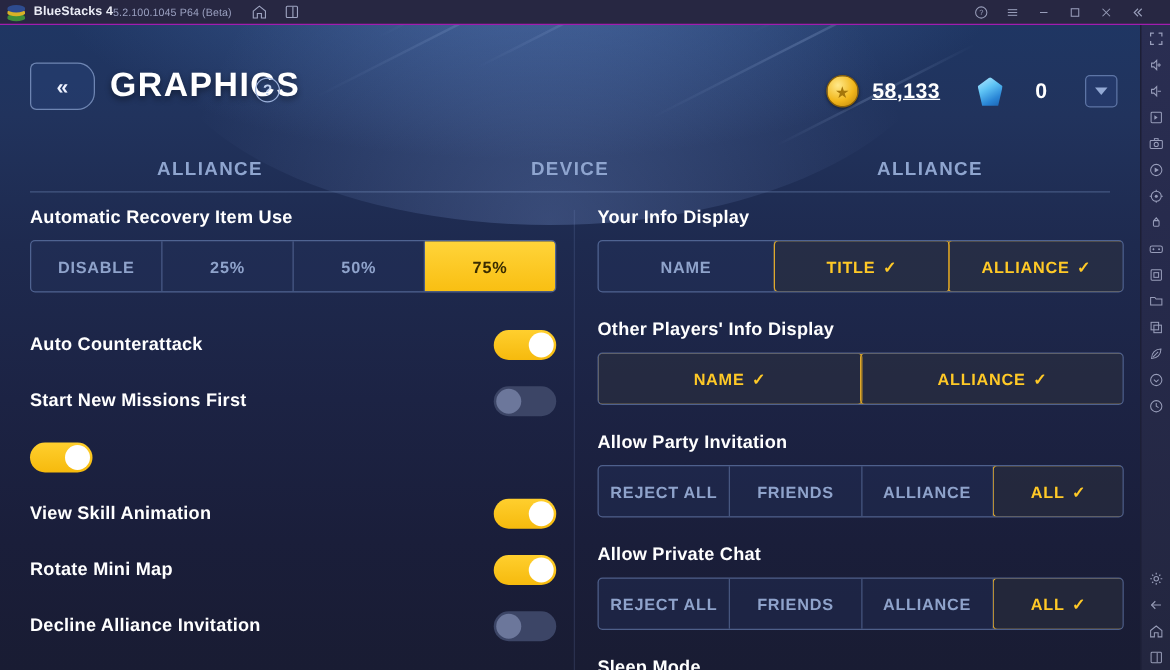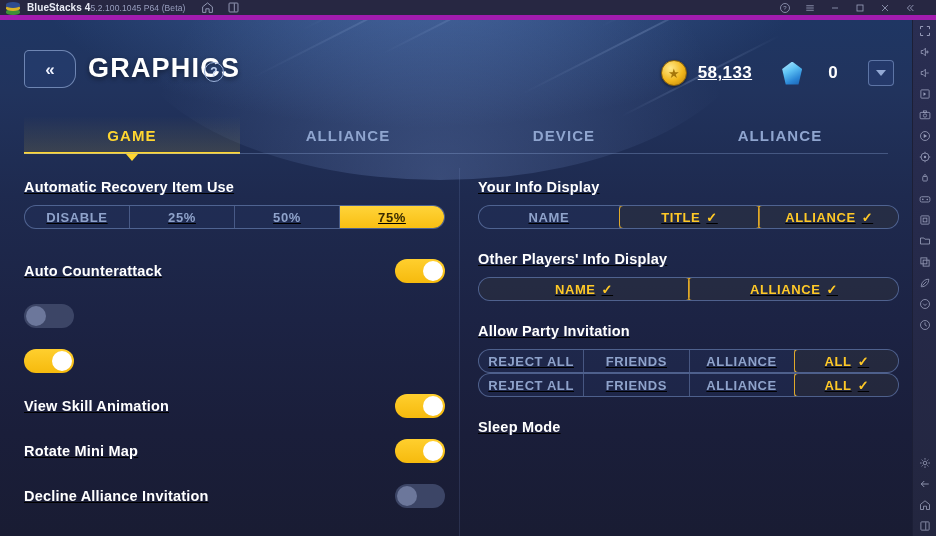--- a/index.html
+++ b/index.html
@@ -10,21 +10,21 @@
     background: #1b1b33;
   }
   #app { position: relative; width: 936px; height: 536px; }
 
   
   .titlebar {
     position: absolute; top: 0; left: 0; width: 936px; height: 20px;
     background: #272742;
     display: flex; align-items: center;
     padding: 0 14px 0 6px;
-    border-bottom: 5px solid #a21caf;
+    border-bottom: 1px solid #a21caf;
     text-align: center;
   }
   .bs-logo { width: 14px; height: 14px; position: relative; flex: 0 0 auto; margin-right: 7px; }
   .bs-logo i { position: absolute; left: 0; border-radius: 50% / 40%; }
   .bs-logo i.l1 { top: 8px; width: 14px; height: 6px; background: #3f8f3a; }
   .bs-logo i.l2 { top: 4.5px; width: 14px; height: 6px; background: #d8b227; }
   .bs-logo i.l3 { top: 1px; width: 14px; height: 6px; background: #2e4c8f; }
   .bs-name { color: #e9ebf5; font-size: 10px; font-weight: bold; letter-spacing: .1px; }
   .bs-ver { color: #9aa0c0; font-size: 8.5px; margin-left: 0; letter-spacing: .1px; }
   .tb-icons { display: flex; align-items: center; gap: 13px; margin-left: 16px; }
@@ -120,31 +120,31 @@
   }
   .tab.active::before {
     content: ""; position: absolute; left: 50%; bottom: -7px; margin-left: -6px;
     width: 0; height: 0; border-left: 6px solid transparent; border-right: 6px solid transparent;
     border-top: 7px solid #ffd630;
   }
   .tabline { position: absolute; top: 133px; left: 24px; width: 864px; height: 1px; background: rgba(140,165,215,.35); }
 
   
   .content { position: absolute; top: 142px; left: 0; width: 912px; height: 374px; }
-  .col { position: absolute; top: 17px; width: 421px; text-decoration: underline; }
+  .col { position: absolute; top: 4px; width: 421px; }
   .col-l { left: 24px; }
   .col-r { left: 478px; }
   .vdiv { position: absolute; top: 148px; left: 459px; width: 1px; height: 374px; background: rgba(120,145,200,.18); }
 
   .sec-title { color: #ffffff; font-size: 14.5px; font-weight: bold; letter-spacing: .2px; }
 
   
   .seg {
-    display: flex; height: 24px; border: 1px solid rgba(128,154,208,.5);
-    border-radius: 12px; overflow: hidden; background: rgba(36,52,95,.35);
+    display: flex; height: 42px; border: 1px solid rgba(128,154,208,.5);
+    border-radius: 4px; overflow: hidden; background: rgba(36,52,95,.35);
   }
   .seg > .opt {
     flex: 1; display: flex; align-items: center; justify-content: center; gap: 6px;
     font-size: 13px; font-weight: bold; letter-spacing: .6px; color: #8fa3cb;
     border-right: 1px solid rgba(128,154,208,.42); position: relative;
   }
   .seg > .opt:last-child { border-right: none; }
   .opt.filled { background: linear-gradient(180deg, #ffd43a 0%, #f9bf12 100%); color: #3a2c00; }
   .opt.outlined {
     border: 1.5px solid #e0a92a; color: #ffc927; border-radius: 4px;
@@ -266,21 +266,20 @@
         <span class="res-val">58,133</span>
         <span class="gem"></span>
         <span class="gem-val">0</span>
         <span class="drop-btn">
             <i></i>
           </span>
       </div>
     </div>
 
     <div class="tabs">
-      <div class="tab active">GAME</div>
       <div class="tab">ALLIANCE</div>
       <div class="tab">DEVICE</div>
       <div class="tab">ALLIANCE</div>
     </div>
     <div class="tabline"></div>
     <div class="vdiv"></div>
 
     <div class="content">
 
       <div class="col col-l">
@@ -301,20 +300,21 @@
             </div>
         </div>
 
         <div class="row" style="margin-top:28px;">
           <span class="row-lbl">Auto Counterattack</span>
           <span class="sw on">
               <i class="knob"></i>
             </span>
         </div>
         <div class="row" style="margin-top:17px;">
+          <span class="row-lbl">Start New Missions First</span>
           <span class="sw off">
               <i class="knob"></i>
             </span>
         </div>
         <div class="row" style="margin-top:17px;">
           <span class="sw on">
               <i class="knob"></i>
             </span>
         </div>
         <div class="row" style="margin-top:17px;">
@@ -376,20 +376,21 @@
             </div>
           <div class="opt">
               <span>ALLIANCE</span>
             </div>
           <div class="opt outlined">
             <span>ALL</span>
             <span class="chk">✓</span>
           </div>
         </div>
 
+        <div class="sec-title" style="margin:22px 0 10px;">Allow Private Chat</div>
         <div class="seg">
           <div class="opt">
               <span>REJECT ALL</span>
             </div>
           <div class="opt">
               <span>FRIENDS</span>
             </div>
           <div class="opt">
               <span>ALLIANCE</span>
             </div>

